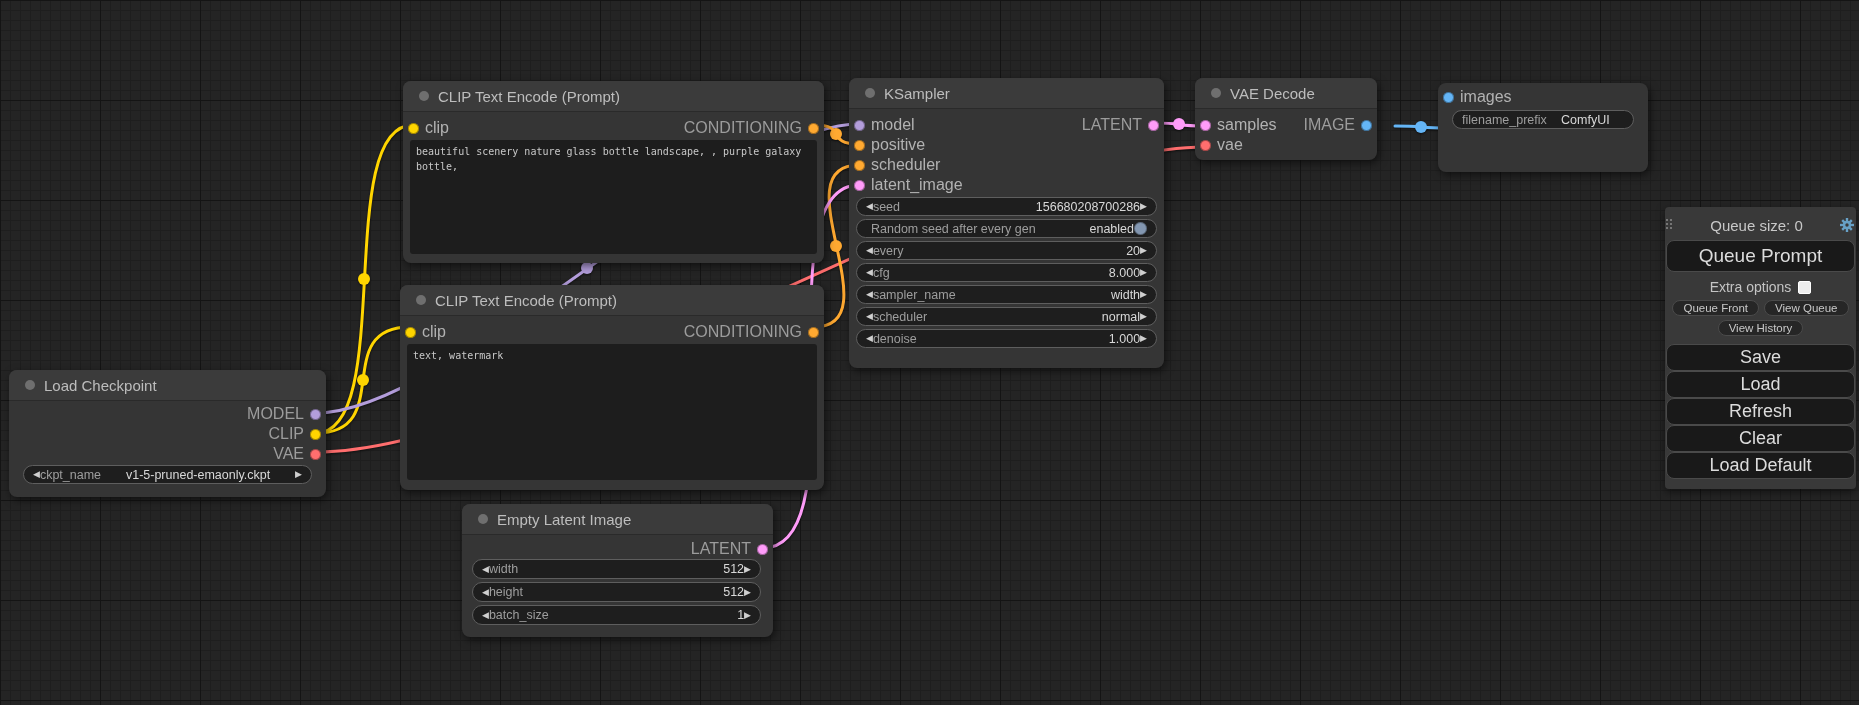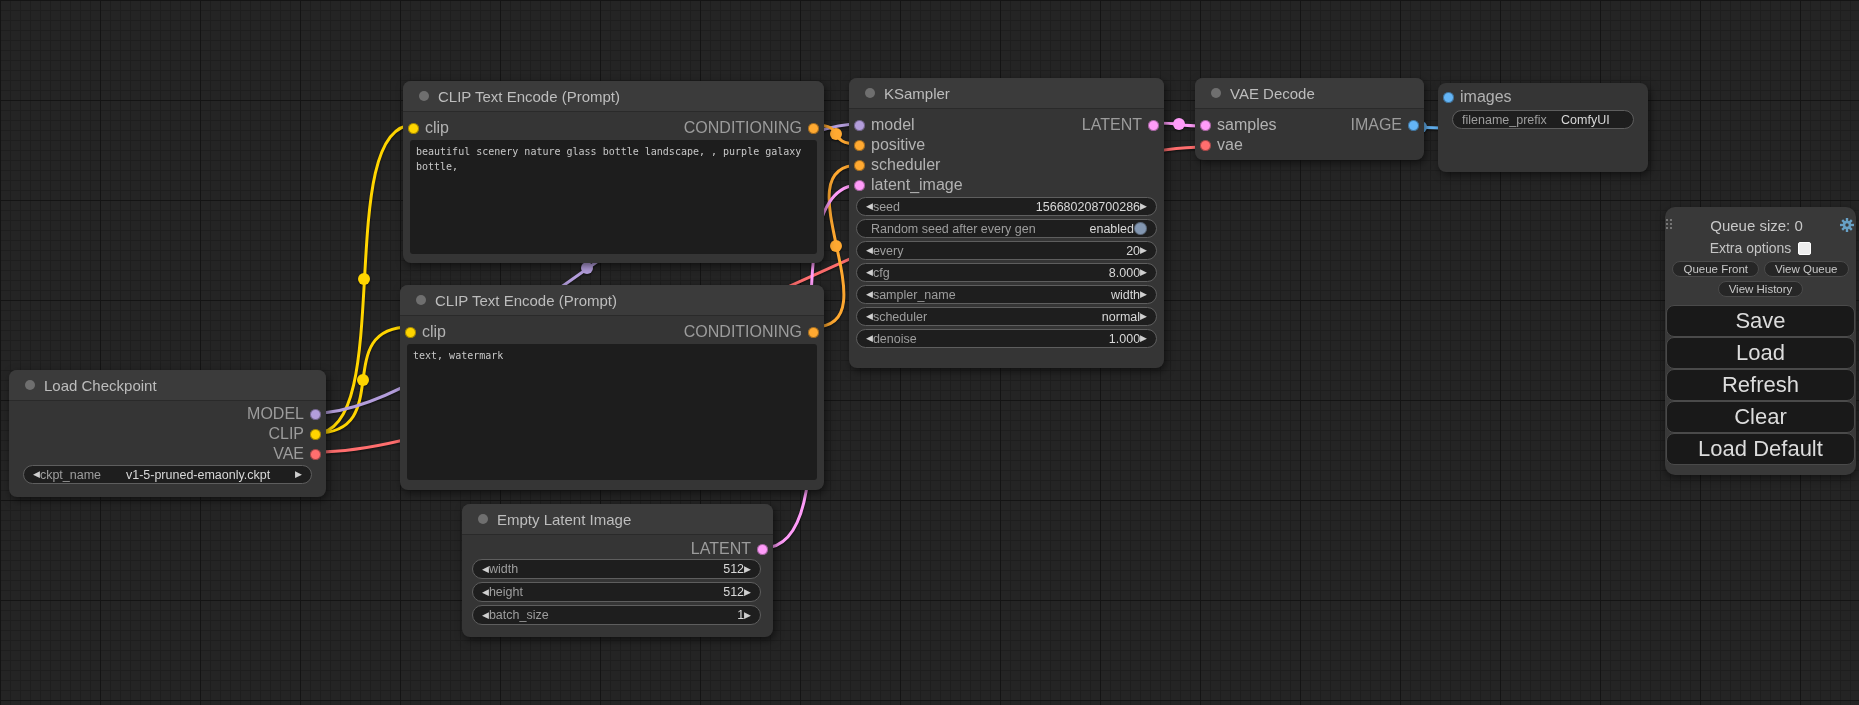--- a/index.html
+++ b/index.html
@@ -43,34 +43,34 @@
   .warrow{color:#cfcfcf;font-size:9px;flex:none;line-height:1;}
   .wtoggle{width:13px;height:13px;border-radius:50%;flex:none;box-shadow:inset 0 0 0 1px rgba(0,0,0,.3);}
   .prompt{
     background:#1d1d1d;border-radius:3px;margin:2px 7px;padding:4px 6px;box-sizing:border-box;
     font-family:"DejaVu Sans Mono",monospace;font-size:10px;line-height:1.5;color:#c8c8c8;
     overflow:hidden;word-wrap:break-word;
   }
 
   .qpanel{
     position:absolute;left:1665px;top:207px;width:191px;z-index:3;
-    background:#393939;border-radius:10px;box-shadow:0 3px 9px rgba(0,0,0,.5);
+    background:#393939;border-radius:4px;box-shadow:0 3px 9px rgba(0,0,0,.5);
     padding:8px 1px 10px;box-sizing:border-box;
   }
   .qtop{display:flex;align-items:center;margin-bottom:5px;height:20px;}
   .qhandle{display:grid;grid-template-columns:repeat(2,4px);grid-auto-rows:4px;flex:none;}
   .qhandle i{width:2px;height:2px;border-radius:50%;background:#8b8b8b;}
   .qsize{flex:1;text-align:center;color:#c8c8c8;font-size:15px;}
   .qbtn{
     display:block;width:100%;background:#191919;border:1px solid #4a4a4a;border-radius:8px;
     color:#dcdcdc;text-align:center;box-sizing:border-box;cursor:pointer;
     font-family:"Liberation Sans",sans-serif;
   }
   .qbtn.primary{font-size:19px;padding:4px 0;margin:0 0 7px;}
-  .qbtn.big{font-size:22px;padding:2px 0;margin-top:0;}
+  .qbtn.big{font-size:18px;padding:2px 0;margin-top:0;}
   .extra{display:flex;align-items:center;justify-content:center;gap:7px;color:#c4c4c4;font-size:14px;margin:1px 0 5px;}
   .qcheck{width:13px;height:13px;background:#ededed;border:1px solid #fff;border-radius:2px;box-sizing:border-box;}
   .qsmallrow{display:flex;gap:5px;justify-content:center;margin-bottom:4px;}
   .qpill{
     background:#262626;border:1px solid #4a4a4a;border-radius:10px;color:#c8c8c8;
     font-size:11.5px;padding:1px 10px;white-space:nowrap;cursor:pointer;
     font-family:"Liberation Sans",sans-serif;
   }
   .qgear{flex:none;width:16px;height:16px;}
 </style>
@@ -254,21 +254,21 @@
       </div>
       <div class="widget">
         <span class="warrow">◀</span>
         <span>denoise</span>
         <span class="wvalue">1.000</span>
         <span class="warrow">▶</span>
       </div>
     </div>
   </div>
 
-  <div class="node" style="left:1195px;top:78px;width:229px;height:82px">
+  <div class="node" style="left:1195px;top:78px;width:182px;height:82px">
     <div class="nheader">
       <span class="ndot"></span>
       <span class="ntitle">VAE Decode</span>
     </div>
     <div style="padding-top:6px">
       <div class="prow">
         <span class="pdot" style="background: rgb(255, 156, 249);"></span>
         <span class="plabel">samples</span>
         <span class="spacer"></span>
         <span class="plabel dim">IMAGE</span>
@@ -309,20 +309,21 @@
         <g stroke-width="2.4" stroke="#67A0C6">
           <line x1="8" y1="1" x2="8" y2="15"></line>
           <line x1="1" y1="8" x2="15" y2="8"></line>
           <line x1="3.2" y1="3.2" x2="12.8" y2="12.8"></line>
           <line x1="12.8" y1="3.2" x2="3.2" y2="12.8"></line>
         </g>
         <circle cx="8" cy="8" r="4.2" fill="#67A0C6"></circle>
         <circle cx="8" cy="8" r="1.7" fill="#393939"></circle>
       </svg>
     </div>
+    <button class="qbtn primary">Queue Prompt</button>
     <div class="extra">
       <span>Extra options</span>
       <span class="qcheck"></span>
     </div>
     <div class="qsmallrow">
       <button class="qpill">Queue Front</button>
       <button class="qpill">View Queue</button>
     </div>
     <div class="qsmallrow" style="margin-bottom:8px">
       <button class="qpill">View History</button>

